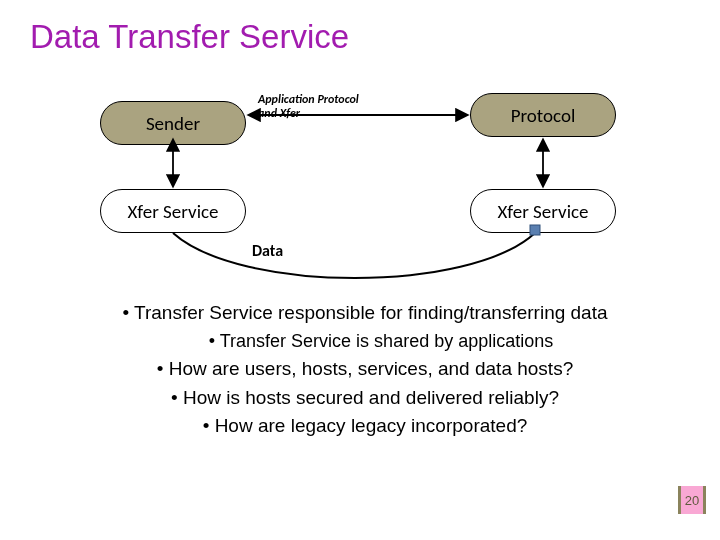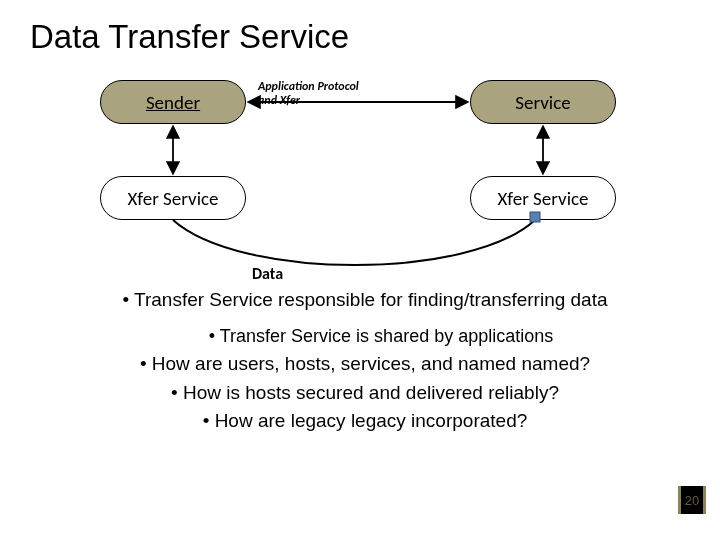--- a/index.html
+++ b/index.html
@@ -1,56 +1,56 @@
 <!DOCTYPE html>
 <html><head>
 <meta charset="utf-8">
 <style>
   * { margin: 0; padding: 0; box-sizing: border-box; }
   html, body { width: 720px; height: 540px; font-family: Arial, Helvetica, sans-serif; background: #fff; }
   .slide { position: relative; width: 720px; height: 540px; padding: 18px 30px 0 30px; }
-  .title { font-size: 33px; font-weight: 400; color: #000000; margin-bottom: 24px; }
+  .title { font-size: 33px; font-weight: 400; color: #a21caf; margin-bottom: 37px; }
   .diagram { position: relative; width: 640px; height: 190px; margin: 0 auto 18px auto; }
   .node {
     position: absolute;
     width: 146px; height: 44px;
     background: #aaa380;
     border: 1.5px solid #000;
     border-radius: 22px;
     display: flex; align-items: center; justify-content: center;
     font-size: 19px; font-family: Calibri, Arial, sans-serif;
   }
-  .sender   { left: 60px;  top: 0; text-decoration: underline; }
+  .sender   { left: 60px;  top: 8px; }
   .receiver { left: 430px; top: 0; }
   .xfer1    { left: 60px;  top: 96px; background:#fff; }
   .xfer2    { left: 430px; top: 96px; background:#fff; }
   .label-app  { position:absolute; left:218px; top:0px;  font-size:12px; font-family:Calibri,Arial,sans-serif; font-weight:700; line-height:1.15;font-style:italic; }
-  .label-data { position:absolute; left:212px; top:148px; font-size:16px; font-family:Calibri,Arial,sans-serif; font-weight:700;margin-top:36px; }
+  .label-data { position:absolute; left:212px; top:148px; font-size:16px; font-family:Calibri,Arial,sans-serif; font-weight:700; }
   svg.overlay { position:absolute; left:0; top:0; width:640px; height:190px; pointer-events:none; }
   .bullets { font-size: 19px; line-height: 1.3; text-align: center; }
   .bullets .b1 { margin: 0 0 4px 10px; padding-left: 14px; text-indent: -14px; }
-  .bullets .b2 { margin: 12px 0 4px 42px; padding-left: 14px; text-indent: -14px; font-size: 18px; }
+  .bullets .b2 { margin: 4px 0 4px 42px; padding-left: 14px; text-indent: -14px; font-size: 18px; }
   .pagenum {
     position:absolute; right:14px; bottom:26px;
     width:28px; height:28px;
-    background:#000000;
+    background:#f9a8d4;
     border-left:3px solid #8a835c; border-right:3px solid #8a835c;
     display:flex; align-items:center; justify-content:center;
     font-size:13px; color:#5f5a3e;
   }
 </style>
 </head>
 <body>
 
 <div class="slide">
   <h1 class="title">Data Transfer Service</h1>
 
   <div class="diagram">
     <div class="node sender">Sender</div>
-    <div class="node receiver">Service</div>
+    <div class="node receiver">Protocol</div>
     <div class="node xfer1">Xfer Service</div>
     <div class="node xfer2">Xfer Service</div>
 
     <div class="label-app">
       <span>Application Protocol</span><br>
       <span>and Xfer</span>
     </div>
     <div class="label-data">Data</div>
 
     <svg class="overlay" viewBox="0 0 640 190">
@@ -71,19 +71,19 @@
 
       <path d="M133,140 C200,200 430,200 495,140" fill="none" stroke="#000" stroke-width="2"></path>
 
       <rect x="490" y="132" width="10" height="10" fill="#5a7fb0" stroke="#30507a"></rect>
     </svg>
   </div>
 
   <div class="bullets">
     <p class="b1">• Transfer Service responsible for finding/transferring data</p>
     <p class="b2">• Transfer Service is shared by applications</p>
-    <p class="b1">• How are users, hosts, services, and named named?</p>
+    <p class="b1">• How are users, hosts, services, and data hosts?</p>
     <p class="b1">• How is hosts secured and delivered reliably?</p>
     <p class="b1">• How are legacy legacy incorporated?</p>
   </div>
 
   <div class="pagenum">20</div>
 </div>
 
 </body></html>

